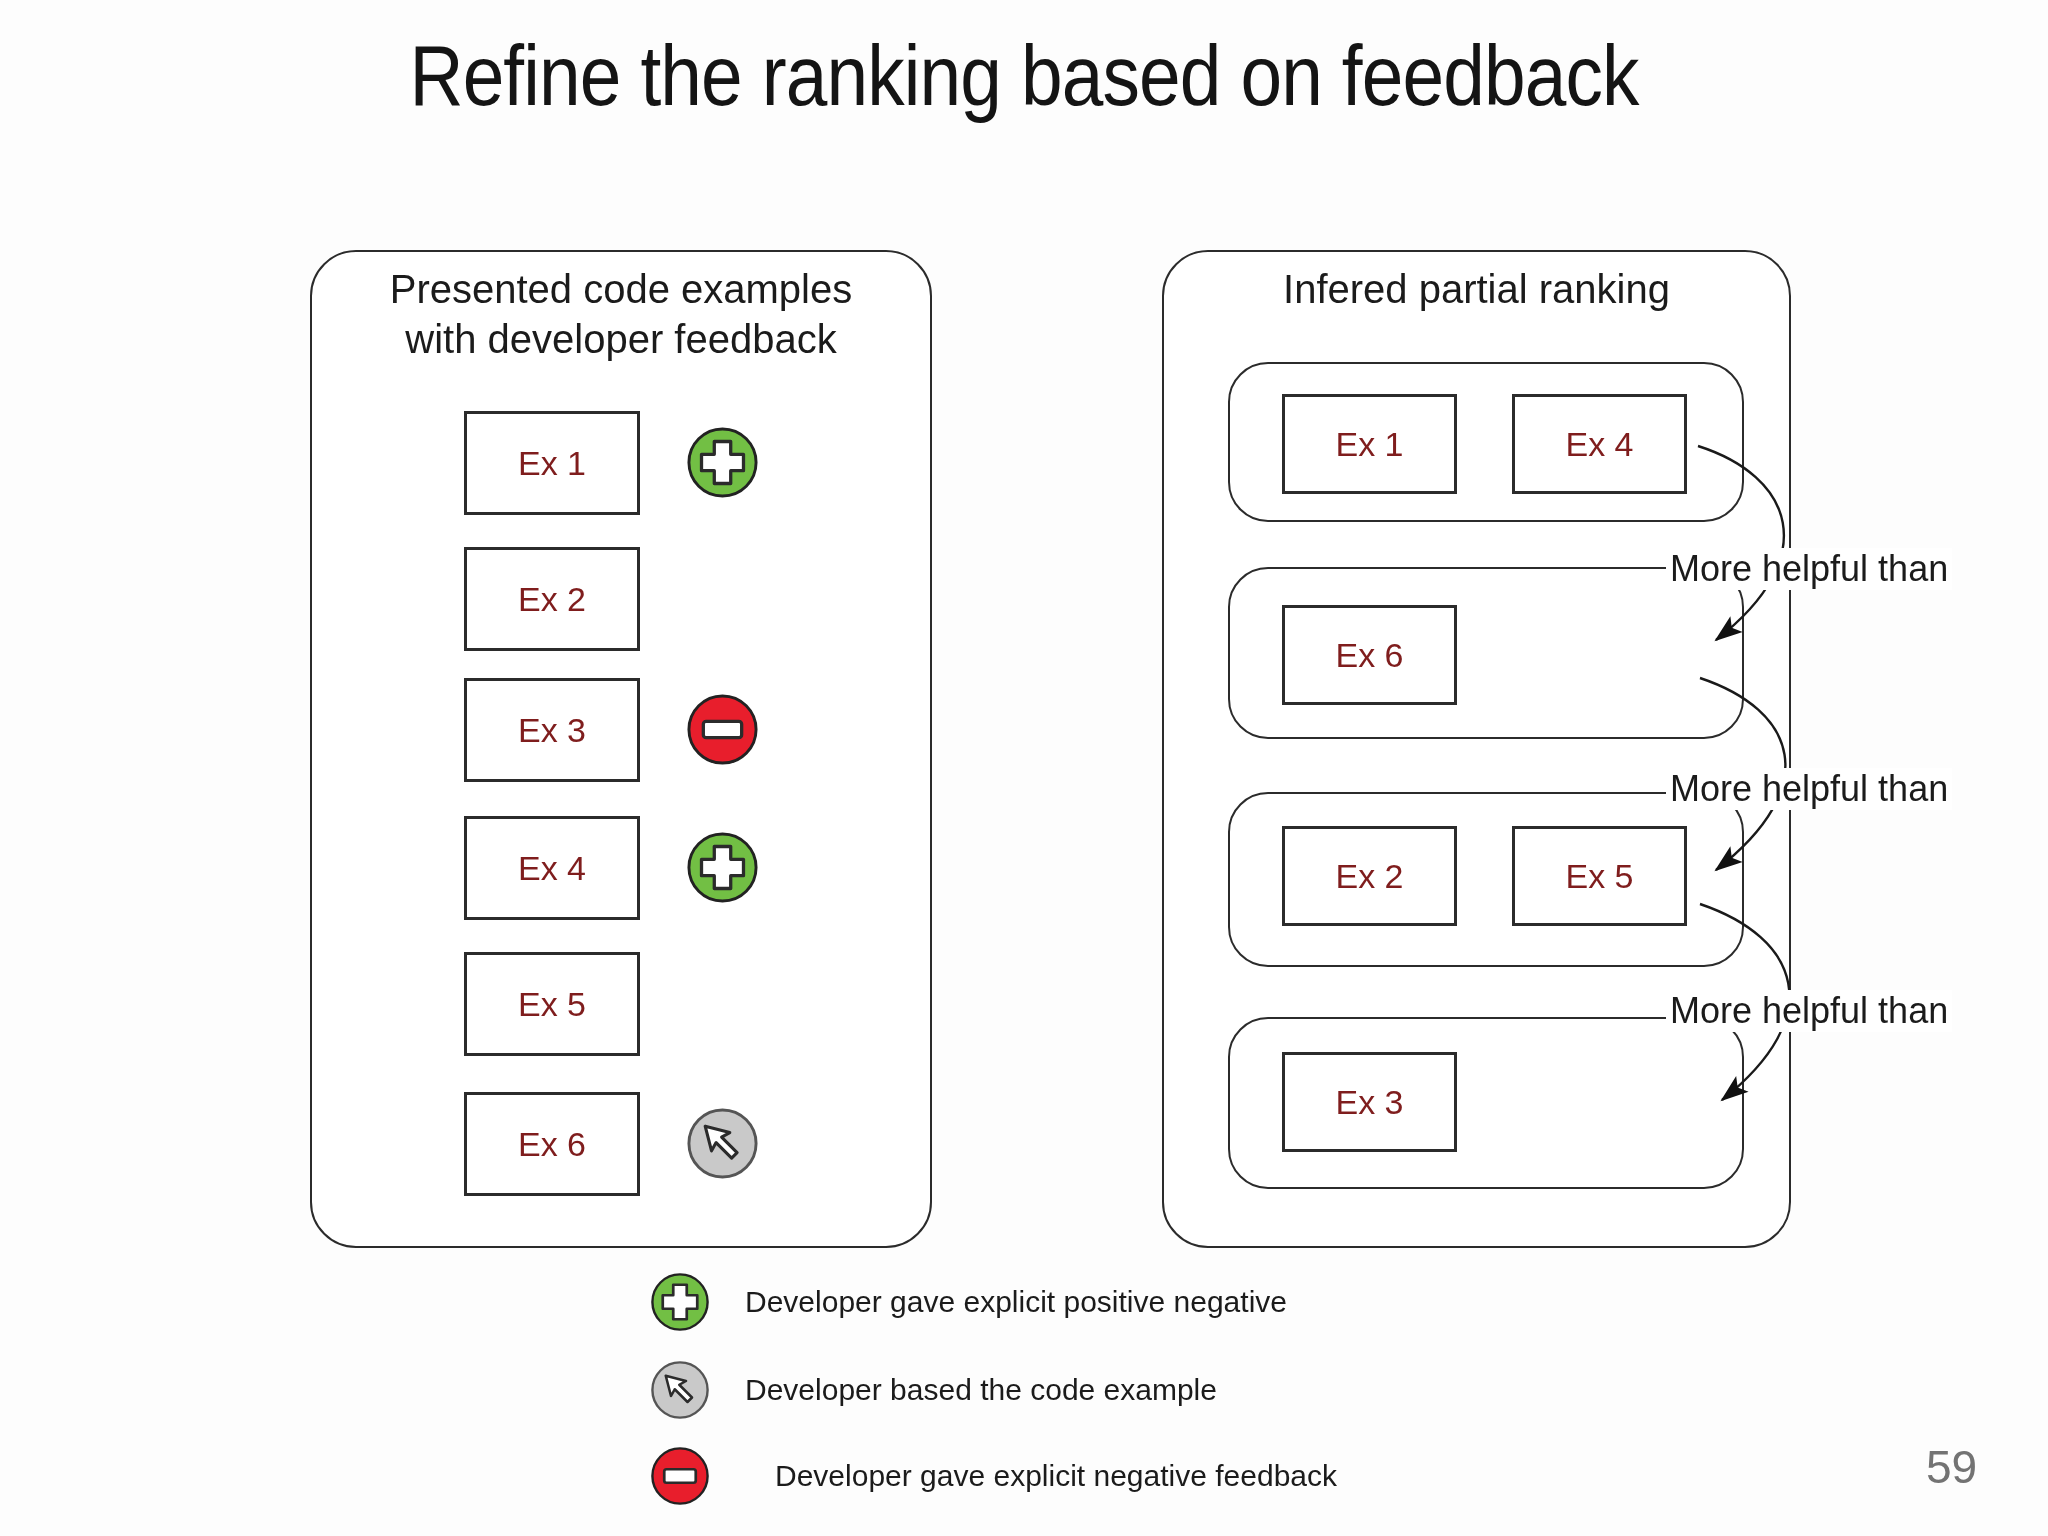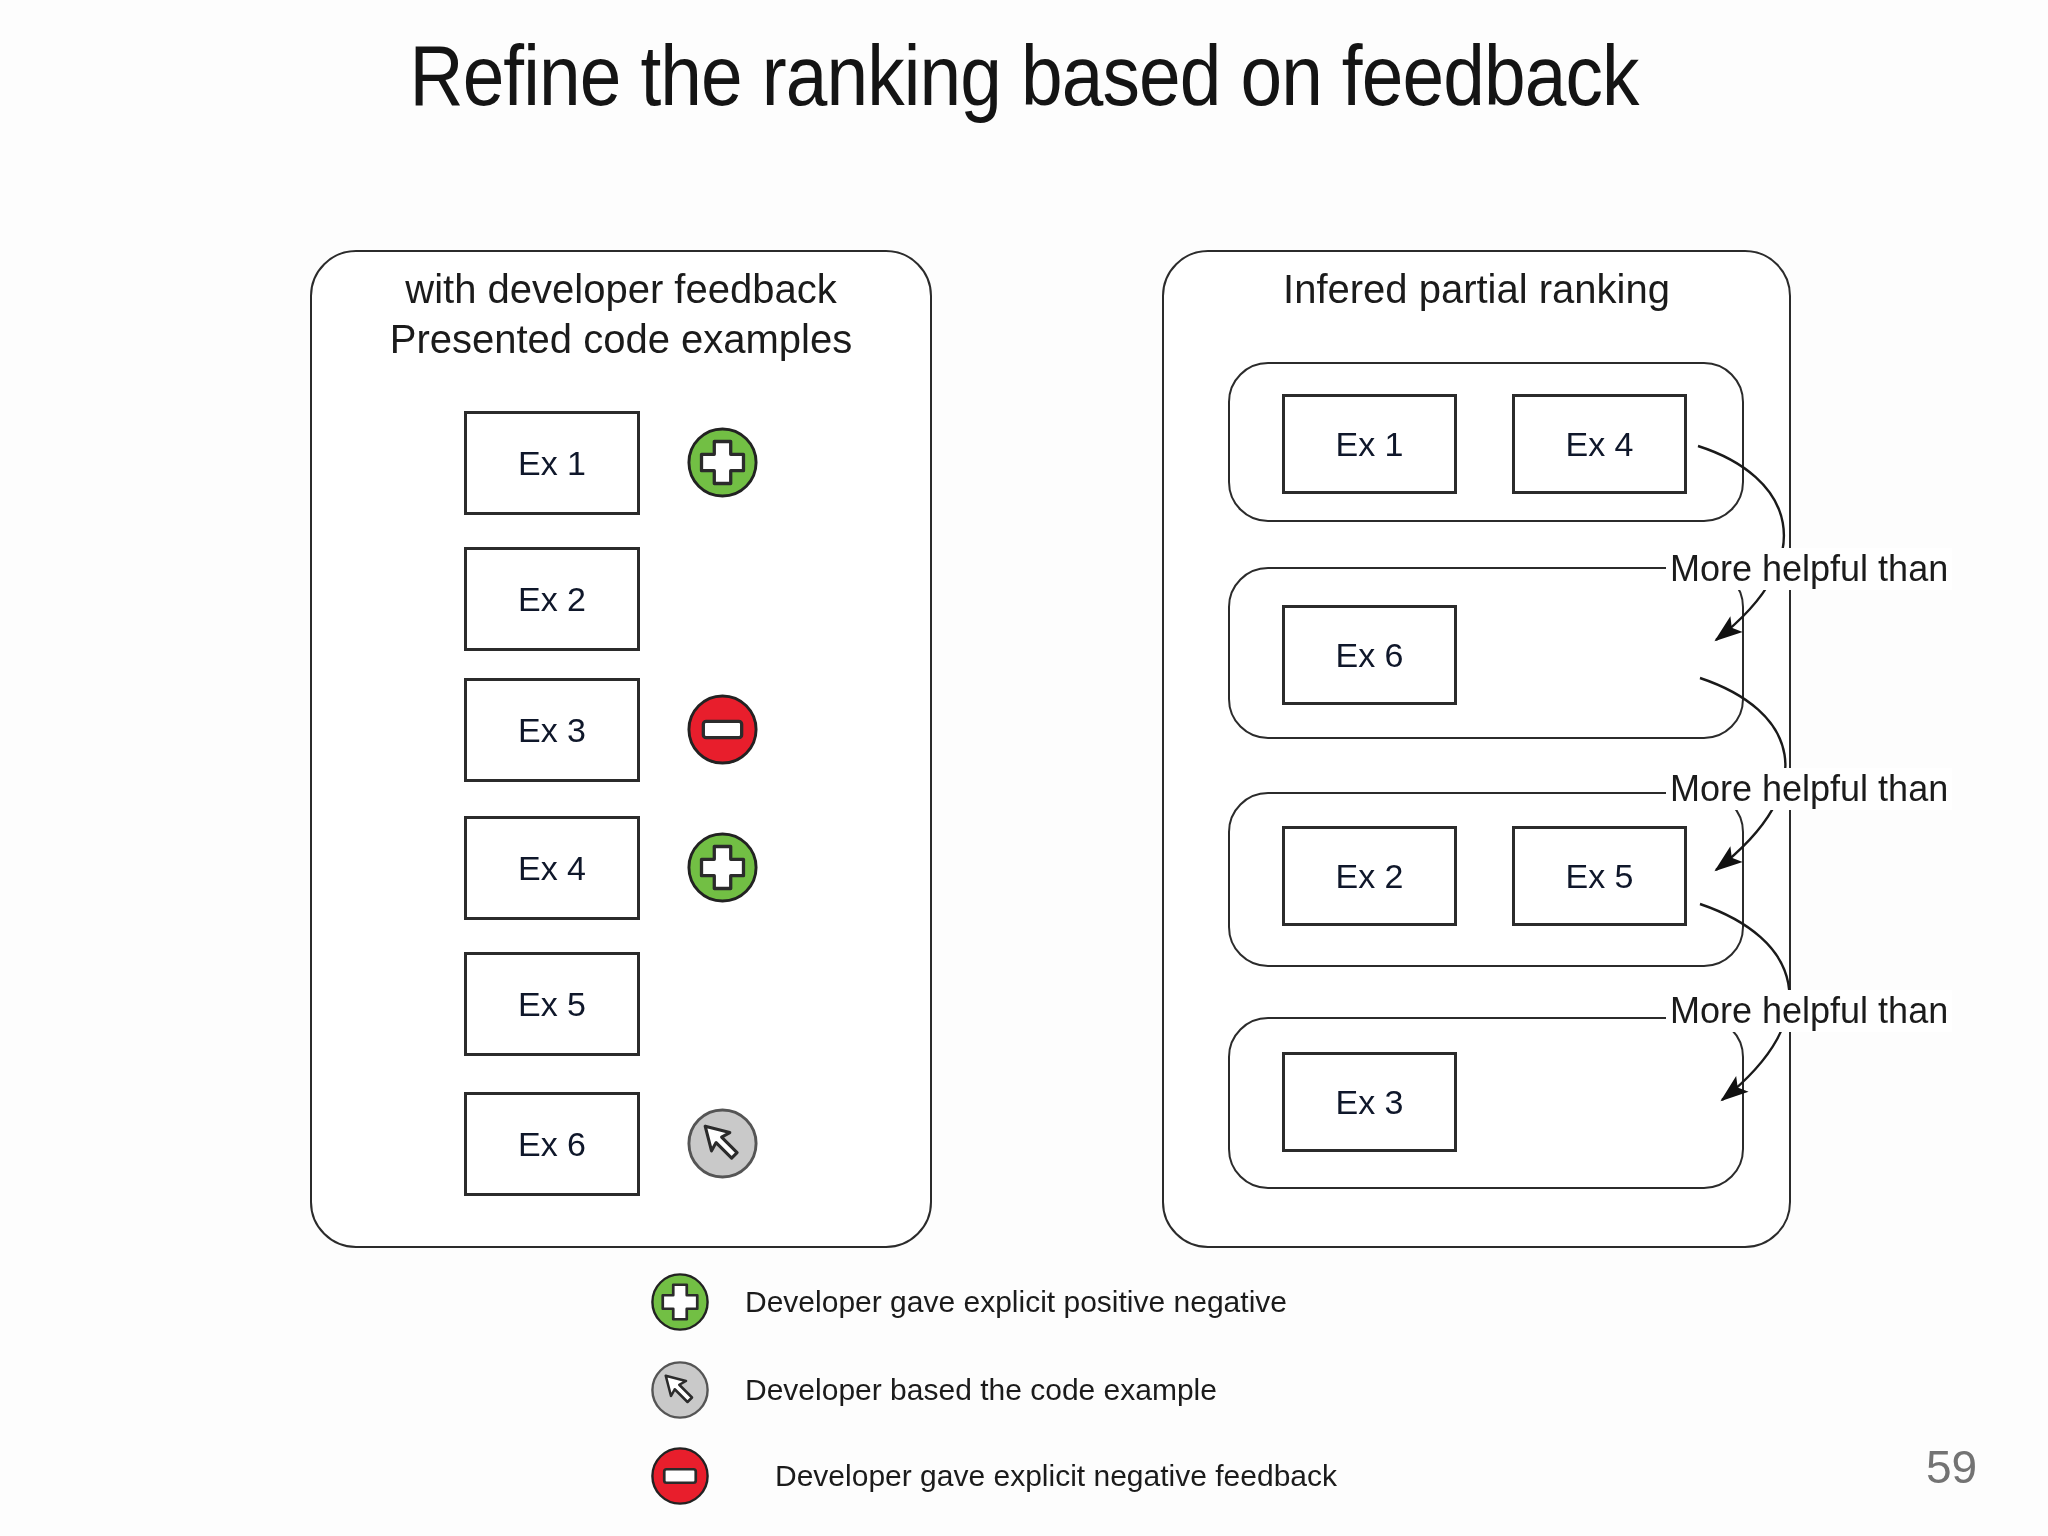--- a/index.html
+++ b/index.html
@@ -14,21 +14,21 @@
   }
   .panel{
     position:absolute;background:#fff;border:2px solid #2b2b2b;border-radius:46px;
   }
   .panel-header{
     position:absolute;top:12px;left:0;width:100%;text-align:center;
     font-size:40px;line-height:50px;color:#1b1b1b;
   }
   .ex-box{
     position:absolute;width:176px;height:104px;border:3px solid #2b2b2b;background:#fff;
-    display:flex;align-items:center;justify-content:center;font-size:34px;color:#0f172a;
+    display:flex;align-items:center;justify-content:center;font-size:34px;color:#7f1d1d;
     box-sizing:border-box;
   }
   .group{
     position:absolute;border:2px solid #2b2b2b;border-radius:40px;background:#fff;
     box-sizing:border-box;width:516px;left:64px;
   }
   .group .ex-box{width:175px;height:100px;}
   .icon{position:absolute;width:73px;height:73px;}
   .icon svg,.legend-icon svg{width:100%;height:100%;display:block;}
   .circ-pos{fill:var(--positive,#72BF44);stroke:#222;stroke-width:1.6;}
@@ -45,22 +45,22 @@
   .page-num{position:absolute;left:1926px;top:1440px;font-size:46px;color:#737373;}
   .overlay{position:absolute;left:0;top:0;pointer-events:none;}
 </style>
 </head>
 <body>
 
 <div class="slide-title">Refine the ranking based on feedback</div>
 
 <div class="panel" style="left:310px;top:250px;width:618px;height:994px;">
   <div class="panel-header">
+    <div>Presented code examples</div>
     <div>with developer feedback</div>
-    <div>Presented code examples</div>
   </div>
 
   <div class="ex-box" style="left:152px;top:159px;">Ex 1</div>
   <div class="icon" style="left:374px;top:174px;">
     <svg viewBox="0 0 40 40">
         <circle class="circ-pos" cx="20" cy="20" r="18.4"></circle>
         <path class="glyph" d="M15.5 8.5 h9 v7 h7 v9 h-7 v7 h-9 v-7 h-7 v-9 h7 z"></path>
       </svg>
   </div>
 

